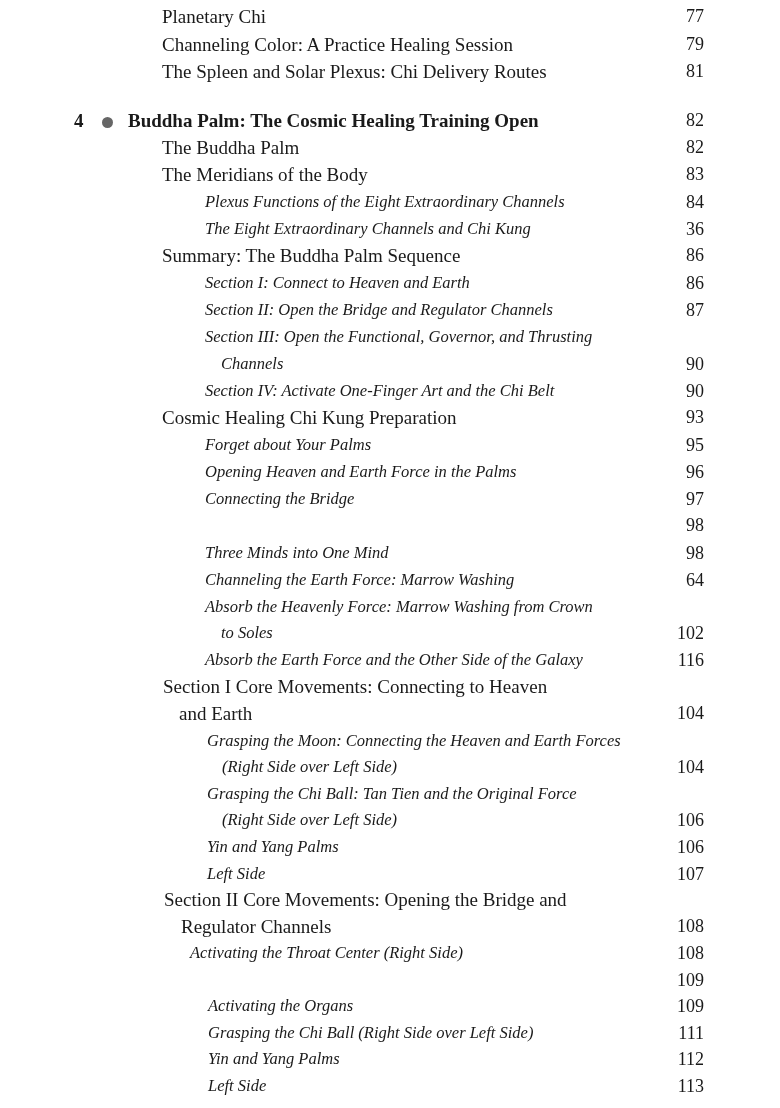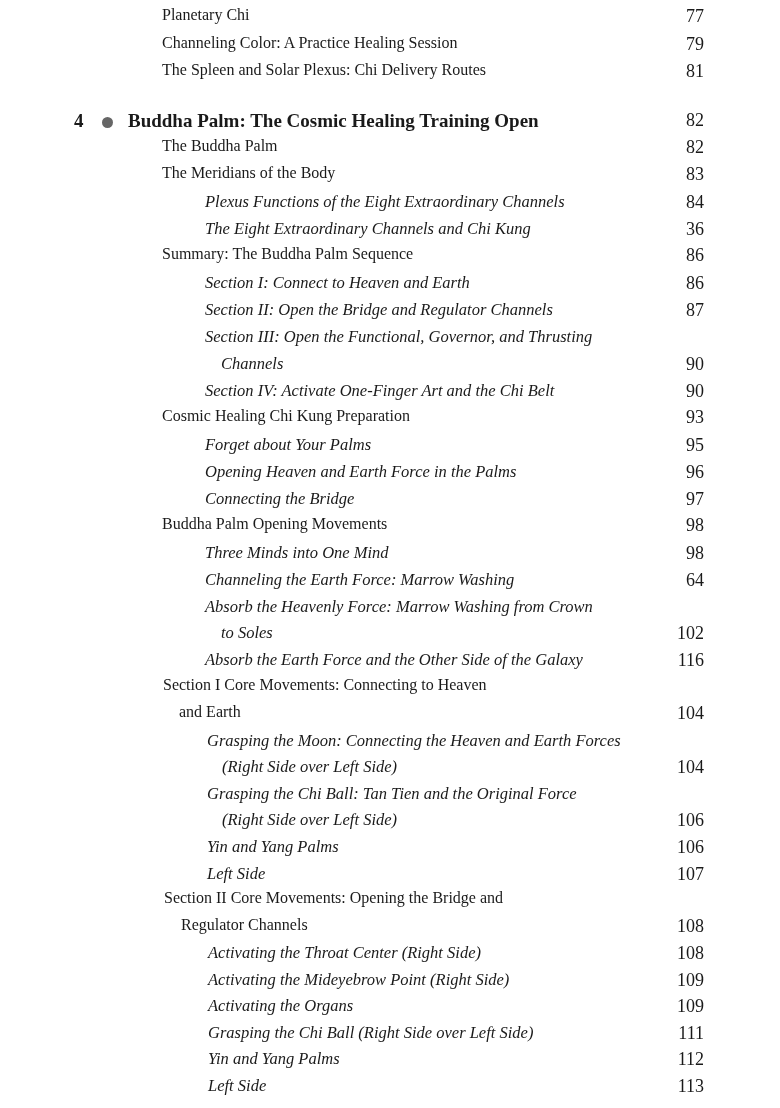--- a/index.html
+++ b/index.html
@@ -5,21 +5,21 @@
   html, body { margin: 0; padding: 0; background: #ffffff; }
   body {
     width: 780px; height: 1108px; overflow: hidden; position: relative;
     font-family: "Liberation Serif", "DejaVu Serif", serif;
     color: #1a1a1a;
   }
   .toc { position: absolute; left: 0; top: 0; width: 780px; }
   .row { position: absolute; left: 0; width: 780px; height: 27px; }
   .t { position: absolute; white-space: nowrap; }
   .pg { position: absolute; right: 76px; text-align: right; white-space: nowrap; font-size: 18px; }
-  .l1 { font-size: 16px; }
+  .l1 { font-size: 19px; }
   .l2 { font-size: 16.5px; font-style: italic; }
   .ch { font-size: 19px; font-weight: bold; }
   .chnum { position: absolute; left: 74px; font-size: 19px; font-weight: bold; }
   .bullet { position: absolute; left: 102px; width: 11px; height: 11px; border-radius: 50%; background: #666; }
 </style>
 </head>
 <body>
 
 <div class="toc">
 
@@ -92,21 +92,20 @@
     </div>
   <div class="row" style="top:462px">
       <span class="t l2" style="left:205px">Opening Heaven and Earth Force in the Palms</span>
       <span class="pg">96</span>
     </div>
   <div class="row" style="top:489px">
       <span class="t l2" style="left:205px">Connecting the Bridge</span>
       <span class="pg">97</span>
     </div>
   <div class="row" style="top:515px">
-      <span class="t l1" style="left:162px">Buddha Palm Opening Movements</span>
       <span class="pg">98</span>
     </div>
   <div class="row" style="top:543px">
       <span class="t l2" style="left:205px">Three Minds into One Mind</span>
       <span class="pg">98</span>
     </div>
   <div class="row" style="top:570px">
       <span class="t l2" style="left:205px">Channeling the Earth Force: Marrow Washing</span>
       <span class="pg">64</span>
     </div>
@@ -151,25 +150,24 @@
       <span class="pg">107</span>
     </div>
   <div class="row" style="top:889px">
       <span class="t l1" style="left:164px">Section II Core Movements: Opening the Bridge and</span>
     </div>
   <div class="row" style="top:916px">
       <span class="t l1" style="left:181px">Regulator Channels</span>
       <span class="pg">108</span>
     </div>
   <div class="row" style="top:943px">
-      <span class="t l2" style="left:208px">Activating the Throat Center (Right Side)</span>
+      <span class="t l2" style="left:190px">Activating the Throat Center (Right Side)</span>
       <span class="pg">108</span>
     </div>
   <div class="row" style="top:970px">
-      <span class="t l2" style="left:208px">Activating the Mideyebrow Point (Right Side)</span>
       <span class="pg">109</span>
     </div>
   <div class="row" style="top:996px">
       <span class="t l2" style="left:208px">Activating the Organs</span>
       <span class="pg">109</span>
     </div>
   <div class="row" style="top:1023px">
       <span class="t l2" style="left:208px">Grasping the Chi Ball (Right Side over Left Side)</span>
       <span class="pg">111</span>
     </div>

